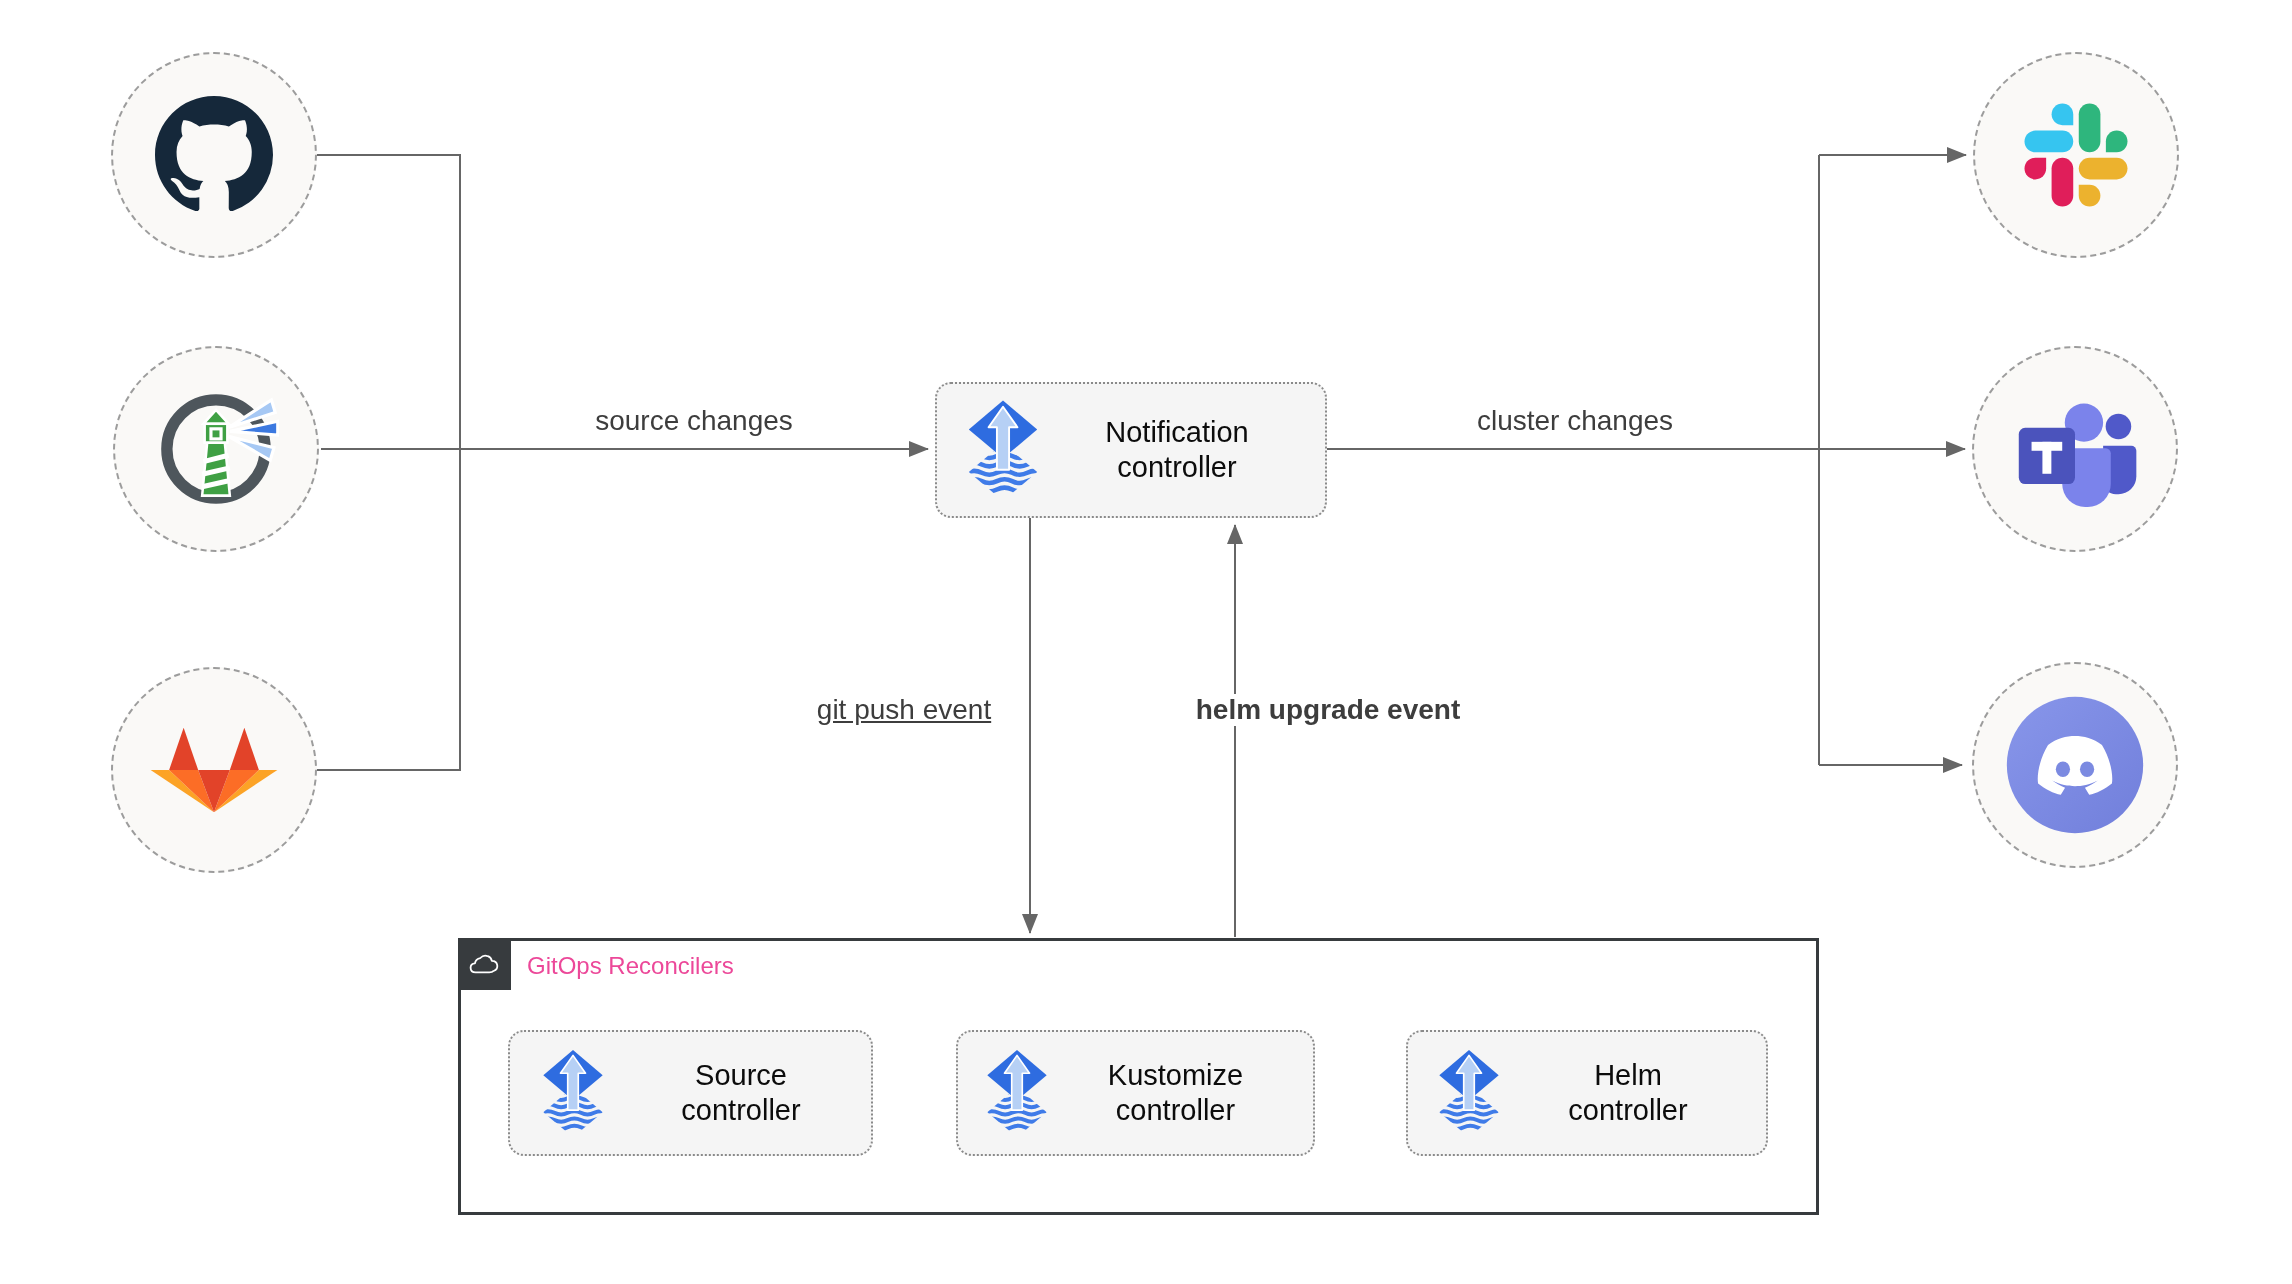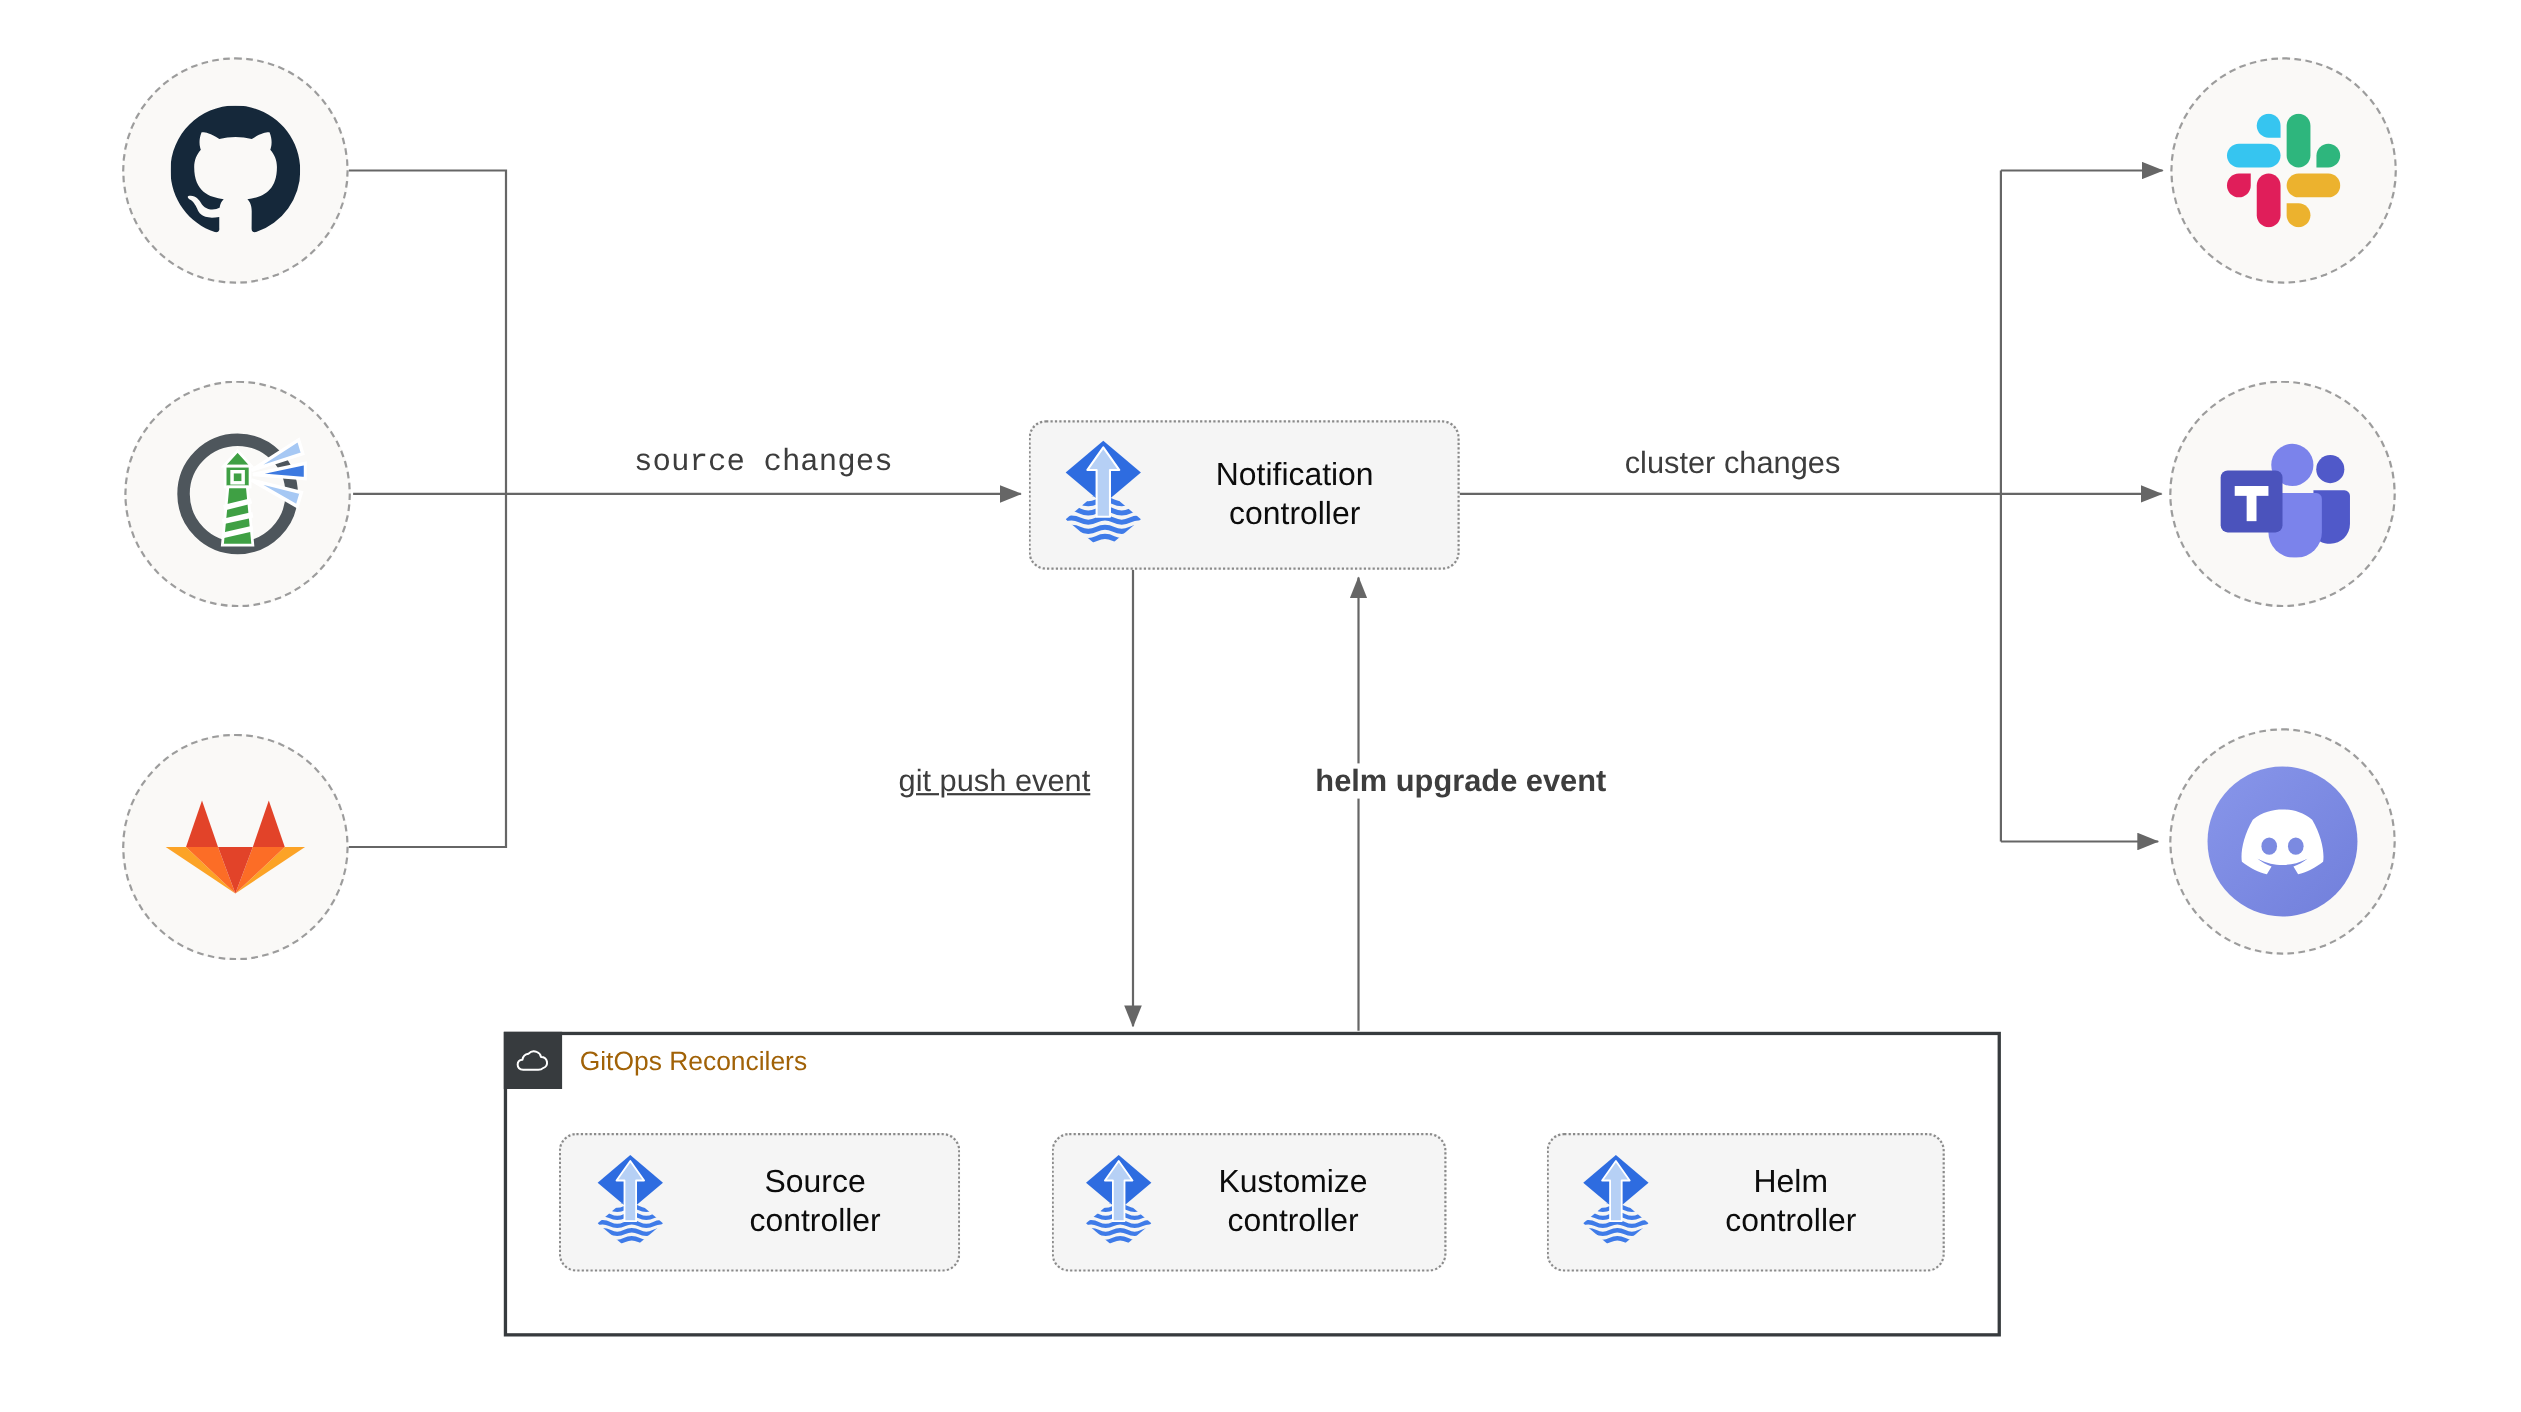--- a/index.html
+++ b/index.html
@@ -61,21 +61,21 @@
     position:absolute;
     left:-3px;top:-3px;
     width:53px;height:52px;
     background:#373b3e;
     display:flex;align-items:center;justify-content:center;
   }
   .gitops-title{
     position:absolute;
     left:66px;top:11px;
     font-size:24px;
-    color:#a16207;
+    color:#ec4899;
     white-space:nowrap;
   }
   svg{display:block;}
   #connector-layer{position:absolute;left:0;top:0;z-index:1;}
   .node-circle,.ctrl-box,.gitops-container,.edge-label{z-index:2;}
   #icon-defs{position:absolute;width:0;height:0;overflow:hidden;}
 </style>
 </head>
 <body>
 
@@ -236,21 +236,21 @@
 
   <div class="ctrl-box" style="left:935px;top:382px;width:392px;height:136px;">
     <div class="flux-wrap" style="margin-left:28px;">
       <svg width="76" height="104">
           <use href="#sym-flux"></use>
         </svg>
     </div>
     <div class="ctrl-label" style="max-width:230px;margin:0 auto;text-align:center;">Notification controller</div>
   </div>
 
-  <div class="edge-label" style="left:694px;top:421px;font-family:Liberation Mono, monospace;">source changes</div>
+  <div class="edge-label" style="left:694px;top:421px;">source changes</div>
   <div class="edge-label" style="left:1575px;top:421px;">cluster changes</div>
   <div class="edge-label" style="left:904px;top:710px;text-decoration:underline;">git push event</div>
   <div class="edge-label" style="left:1328px;top:710px;font-weight:bold;">helm upgrade event</div>
 
   <div class="gitops-container">
     <div class="gitops-header-square">
       <svg width="36" height="29">
           <use href="#sym-cloud"></use>
         </svg>
     </div>

